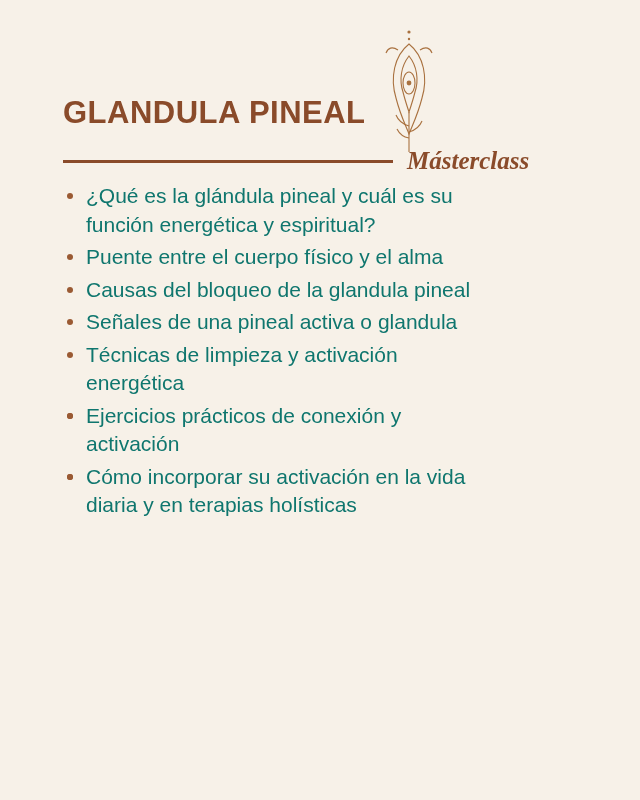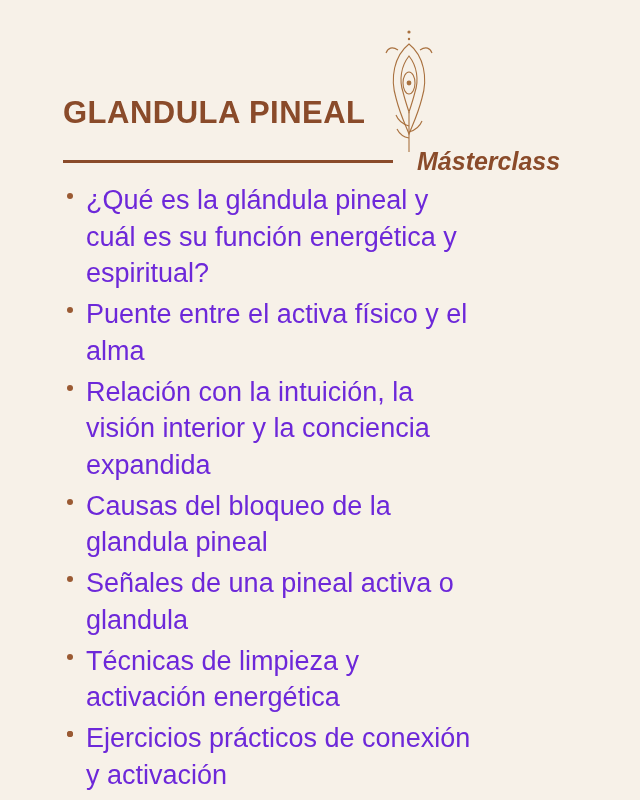--- a/index.html
+++ b/index.html
@@ -50,45 +50,45 @@
     align-items: center;
     margin-top: 17px;
   }
   .rule {
     height: 3px;
     background: #8a4b2a;
     width: 330px;
     flex: 0 0 auto;
   }
   .masterclass {
-    font-family: Liberation Sans, sans-serif;
+    font-family: Liberation Serif, serif;
     font-style: italic;
     font-weight: bold;
     font-size: 25px;
     color: #8a4b2a;
-    margin-left: 24px;
+    margin-left: 14px;
     white-space: nowrap;
   }
 
   
   .list {
     position: absolute;
     top: 182px;
     left: 63px;
     right: 50px;
     margin: 0;
     padding: 0;
     list-style: none;
   }
   .list li {
     position: relative;
     padding-left: 23px;
     margin-bottom: 4px;
-    color: #6d28d9;
-    font-size: 27px;
+    color: #0f766e;
+    font-size: 21px;
     line-height: 1.36;
   }
   .list li .dot {
     position: absolute;
     left: 4px;
     top: 11px;
     width: 6px;
     height: 6px;
     border-radius: 50%;
     background: #9a5a33;
@@ -121,24 +121,23 @@
   <div class="header">
     <h1 class="title">GLANDULA PINEAL</h1>
     <div class="rule-row">
       <div class="rule"></div>
       <div class="masterclass">Másterclass</div>
     </div>
   </div>
 
   <ul class="list">
     <li><span class="dot"></span><span>¿Qué es la glándula pineal y cuál es su función energética y espiritual?</span></li>
-    <li><span class="dot"></span><span>Puente entre el activa físico y el alma</span></li>
-    <li><span class="dot"></span><span>Relación con la intuición, la visión interior y la conciencia expandida</span></li>
+    <li><span class="dot"></span><span>Puente entre el cuerpo físico y el alma</span></li>
     <li><span class="dot"></span><span>Causas del bloqueo de la glandula pineal</span></li>
     <li><span class="dot"></span><span>Señales de una pineal activa o glandula</span></li>
     <li><span class="dot"></span><span>Técnicas de limpieza y activación energética</span></li>
     <li><span class="dot"></span></li>
     <li><span class="dot"></span><span>Ejercicios prácticos de conexión y activación</span></li>
     <li><span class="dot"></span></li>
-    <li><span class="dot"></span></li>
+    <li><span class="dot"></span><span>Cómo incorporar su activación en la vida diaria y en terapias holísticas</span></li>
   </ul>
 
 </div>
 
 </body></html>

